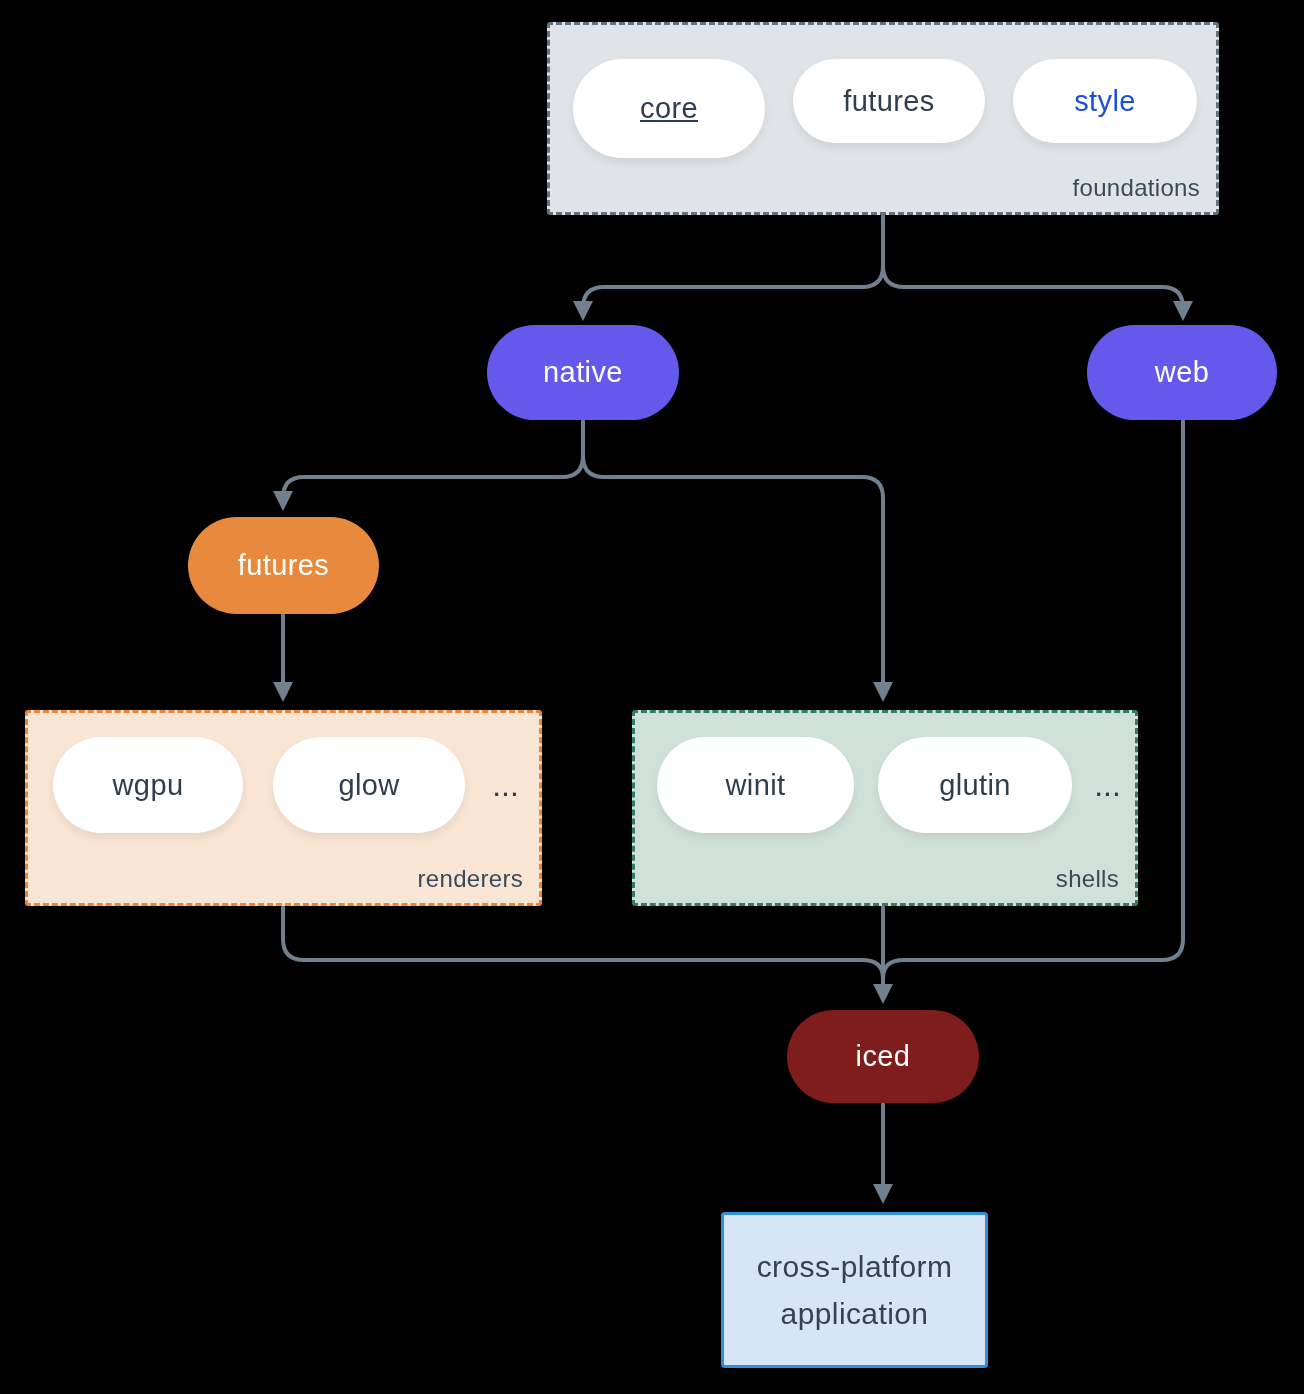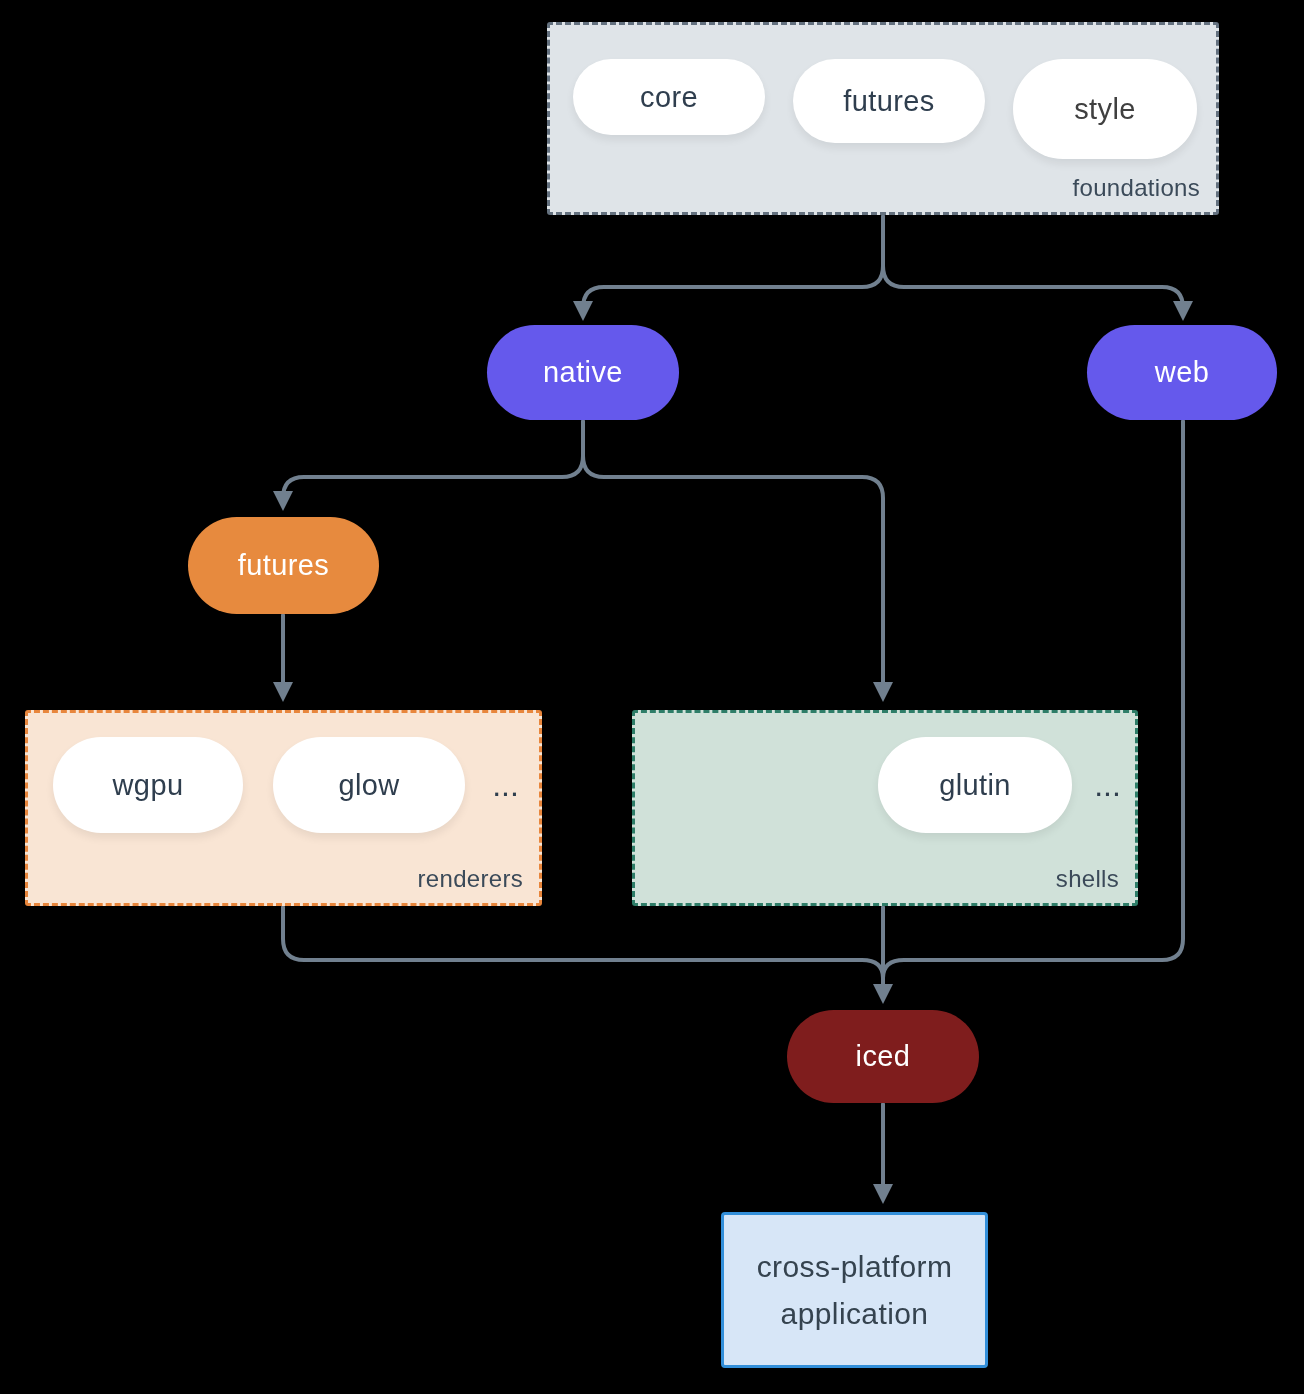--- a/index.html
+++ b/index.html
@@ -109,40 +109,41 @@
 
       <path d="M 283 907 V 939 Q 283 960 304 960 L 862 960 Q 883 960 883 978"></path>
       <path d="M 1183 421 V 939 Q 1183 960 1162 960 L 904 960 Q 883 960 883 978"></path>
       <path marker-end="url(#arrowhead)" d="M 883 907 V 998"></path>
 
       <path marker-end="url(#arrowhead)" d="M 883 1104 V 1198"></path>
     </g>
   </svg>
 
   <div class="group-box" style="left: 547px; top: 22px; width: 672px; height: 193px; background-color: rgb(223, 228, 232); border-color: rgb(100, 113, 127);">
-    <div class="pill white-pill" style="left: 23px; top: 34px; width: 192px; height: 76px; color: rgb(47, 62, 78);">core</div>
+    <div class="pill white-pill" style="left: 23px; top: 34px; width: 192px; height: 99px; color: rgb(47, 62, 78); text-decoration: underline;">core</div>
     <div class="pill white-pill" style="left: 243px; top: 34px; width: 192px; height: 84px; color: rgb(47, 62, 78);">futures</div>
-    <div class="pill white-pill" style="left: 463px; top: 34px; width: 184px; height: 100px; color: #404040;">style</div>
+    <div class="pill white-pill" style="left: 463px; top: 34px; width: 184px; height: 84px; color: #1d4ed8;">style</div>
     <div class="group-label" style="color: rgb(59, 74, 89);">foundations</div>
   </div>
 
   <div class="pill node-pill" style="left: 487px; top: 325px; width: 192px; height: 95px; background-color: rgb(101, 89, 236); color: rgb(255, 255, 255);">native</div>
 
   <div class="pill node-pill" style="left: 1087px; top: 325px; width: 190px; height: 95px; background-color: rgb(101, 89, 236); color: rgb(255, 255, 255);">web</div>
 
   <div class="pill node-pill" style="left: 188px; top: 517px; width: 191px; height: 97px; background-color: rgb(231, 138, 62); color: rgb(255, 255, 255);">futures</div>
 
   <div class="group-box" style="left: 25px; top: 710px; width: 517px; height: 196px; background-color: rgb(249, 229, 212); border-color: rgb(232, 134, 60);">
     <div class="pill white-pill" style="left: 245px; top: 24px; width: 192px; height: 96px; color: rgb(47, 62, 78);">glow</div>
     <div class="pill white-pill" style="left: 25px; top: 24px; width: 190px; height: 96px; color: rgb(47, 62, 78);">wgpu</div>
     <div class="ellipsis" style="left: 450px; top: 24px; width: 55px; height: 96px; color: rgb(47, 62, 78);">...</div>
     <div class="group-label" style="color: rgb(59, 74, 89);">renderers</div>
   </div>
 
   <div class="group-box" style="left: 632px; top: 710px; width: 506px; height: 196px; background-color: rgb(208, 225, 217); border-color: rgb(46, 125, 104);">
+    <div class="pill white-pill" style="left: 22px; top: 24px; width: 197px; height: 96px; color: rgb(47, 62, 78);">winit</div>
     <div class="pill white-pill" style="left: 243px; top: 24px; width: 194px; height: 96px; color: rgb(47, 62, 78);">glutin</div>
     <div class="ellipsis" style="left: 445px; top: 24px; width: 55px; height: 96px; color: rgb(47, 62, 78);">...</div>
     <div class="group-label" style="color: rgb(59, 74, 89);">shells</div>
   </div>
 
   <div class="pill node-pill" style="left: 787px; top: 1010px; width: 192px; height: 93px; background-color: #7f1d1d; color: rgb(255, 255, 255);">iced</div>
 
   <div class="app-box" style="background-color: rgb(215, 230, 247); border-color: rgb(51, 143, 217); color: rgb(53, 67, 79);">
     <span>cross-platform</span>
     <span>application</span>

